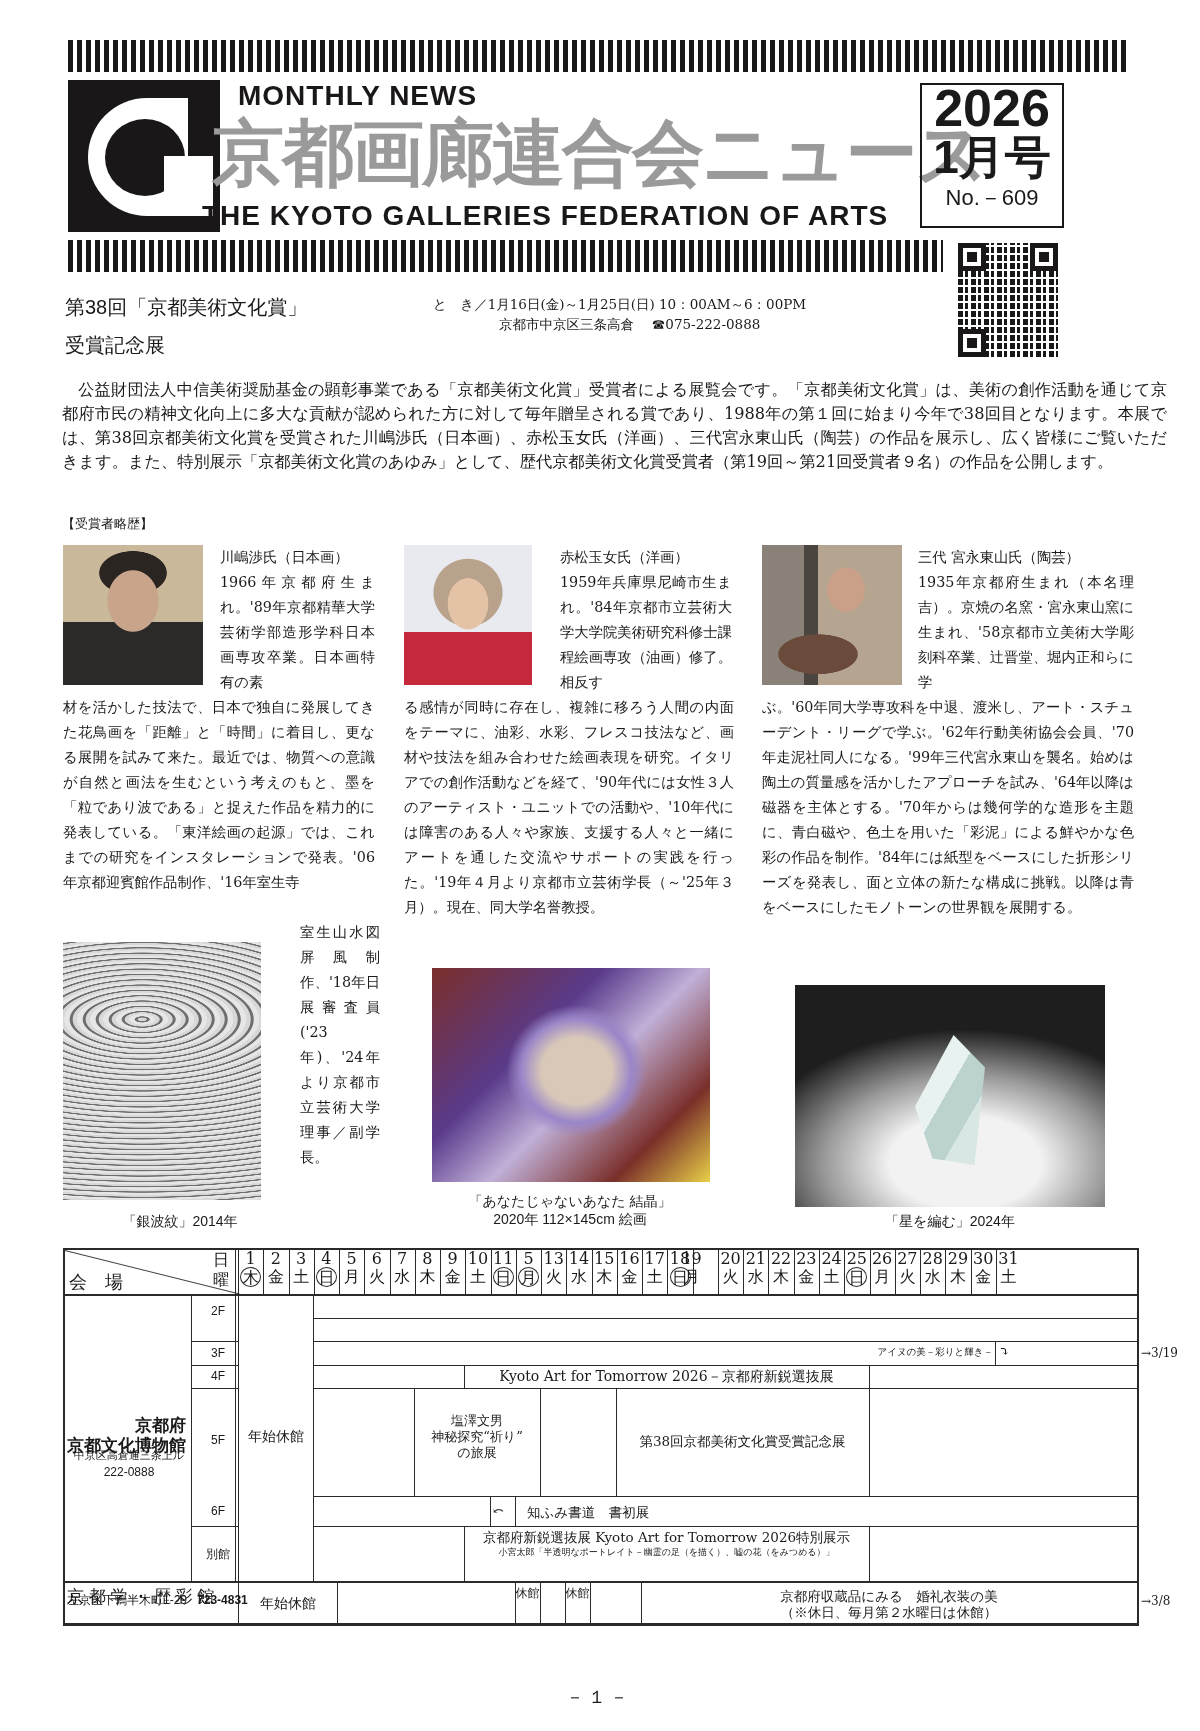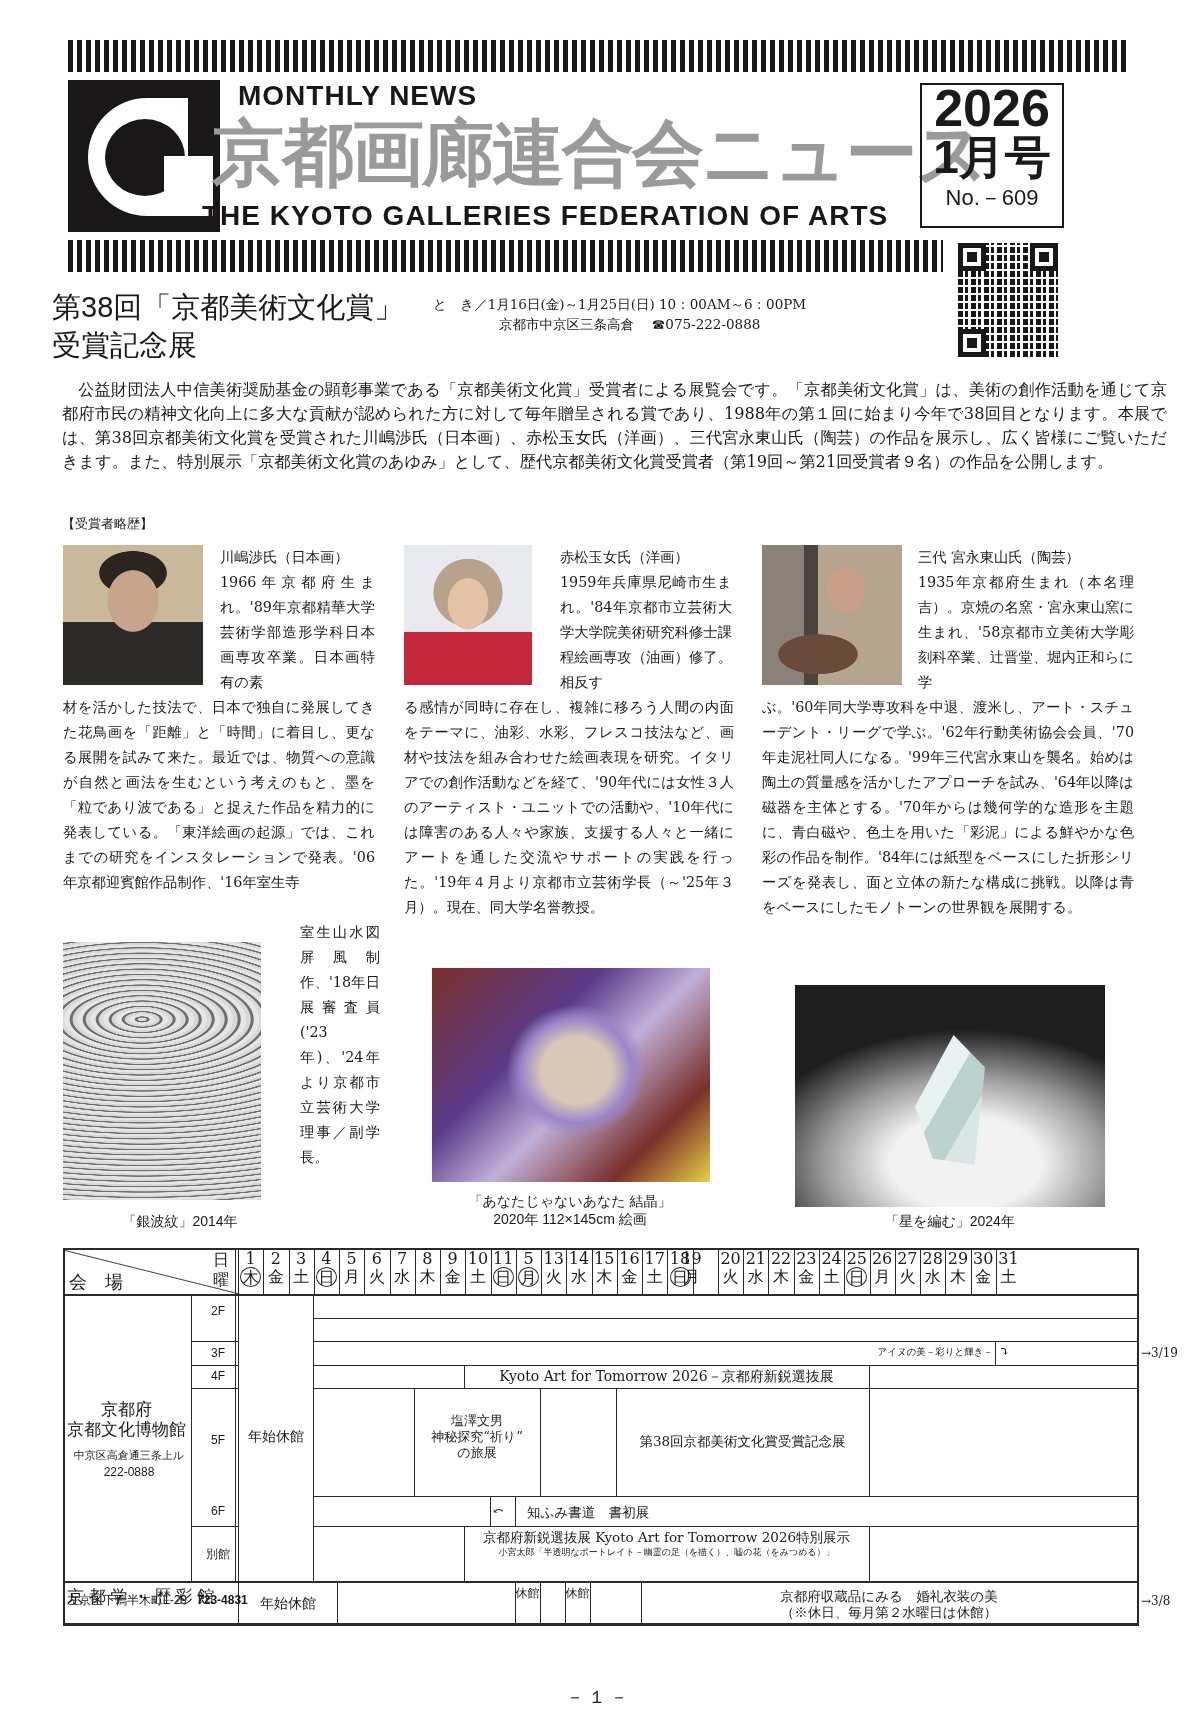--- a/index.html
+++ b/index.html
@@ -30,21 +30,21 @@
 
   .qr { left: 958px; top: 243px; width: 100px; height: 114px;
     background:
       repeating-linear-gradient(0deg, transparent 0 6px, #fff 6px 8px),
       repeating-linear-gradient(90deg, #1a1718 0 5px, #fff 5px 7px, #1a1718 7px 10px, #fff 10px 13px);
   }
   .qr-corner { position: absolute; width: 28px; height: 28px; border: 5px solid #1a1718; background: #fff; }
   .qr-corner::after { content: ""; position: absolute; left: 4px; top: 4px; width: 10px; height: 10px; background: #1a1718; }
 
   
-  .ev-title { left: 52px; top: 288px; font-size: 29px; line-height: 38px; font-family: "Liberation Sans", "DejaVu Sans", sans-serif; }
+  .ev-title { left: 65px; top: 288px; font-size: 20px; line-height: 38px; font-family: "Liberation Sans", "DejaVu Sans", sans-serif; }
   .ev-info { left: 433px; top: 294px; font-size: 13.5px; line-height: 20px; white-space: nowrap; }
   .ev-info .indent { padding-left: 66px; }
 
   .intro { left: 62px; top: 378px; width: 1105px; font-size: 16.2px; line-height: 24px; text-indent: 1em; text-align: justify; }
   .bio-head { left: 62px; top: 515px; font-size: 13px; font-family: "Liberation Sans", "DejaVu Sans", sans-serif; }
 
   
   .bio-text { font-size: 14.3px; line-height: 25px; text-align: justify; }
   .photo { position: absolute; overflow: hidden; }
 
@@ -276,21 +276,21 @@
       <div class="day" style="left: 755.98px;"><div>24</div><span class="wd">土</span></div>
       <div class="day" style="left: 781.24px;"><div>25</div><span class="wd circled">日</span></div>
       <div class="day" style="left: 806.5px;"><div>26</div><span class="wd">月</span></div>
       <div class="day" style="left: 831.76px;"><div>27</div><span class="wd">火</span></div>
       <div class="day" style="left: 857.02px;"><div>28</div><span class="wd">水</span></div>
       <div class="day" style="left: 882.28px;"><div>29</div><span class="wd">木</span></div>
       <div class="day" style="left: 907.54px;"><div>30</div><span class="wd">金</span></div>
       <div class="day" style="left: 932.8px;"><div>31</div><span class="wd">土</span></div>
     </div>
 
-  <div class="cell-txt sans" style="left:4px; top:152px; text-align:center; font-size:17px; line-height:20px;">
+  <div class="cell-txt sans" style="left:4px; top:168px; text-align:right; font-size:17px; line-height:20px;font-weight:bold;">
     <div>京都府</div>
     <div>京都文化博物館</div>
   </div>
   <div class="cell-txt sans" style="left:4px; top:200px; width:124px; font-size:11px;">中京区高倉通三条上ル</div>
   <div class="cell-txt sans" style="left:4px; top:217px; width:124px; font-size:12px;">222-0888</div>
 
   <div class="floor" style="top:56px;">2F</div>
   <div class="floor" style="top:98px;">3F</div>
   <div class="floor" style="top:121px;">4F</div>
   <div class="floor" style="top:185px;">5F</div>

